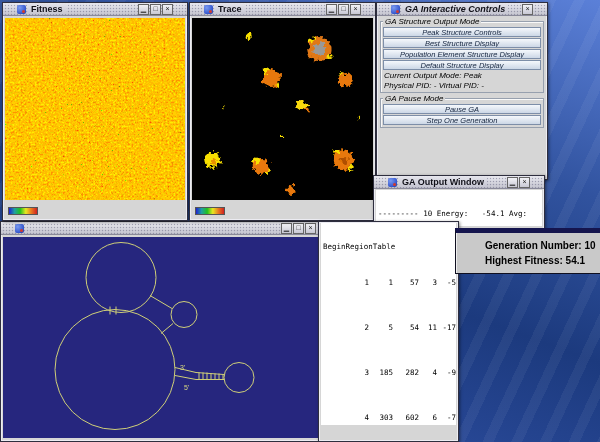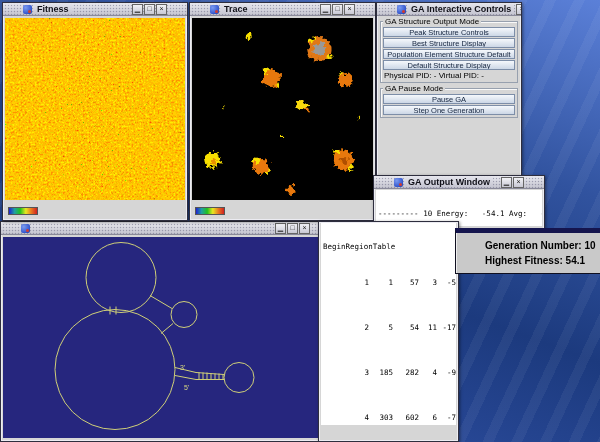--- a/index.html
+++ b/index.html
@@ -8,21 +8,21 @@
 
   .desktop { position:relative; width:600px; height:442px; overflow:hidden;
     background:
       repeating-linear-gradient(115deg, rgba(255,255,255,0.05) 0 10px, transparent 10px 26px),
       linear-gradient(200deg, #5b80d8 0%, #31539f 30%, #1c3a7e 55%, #2a4a9a 80%, #3c5fb4 100%);
   }
 
   .window { position:absolute; background:#d6d6d6; border:1px solid #2e2e3e;
     box-shadow: inset 0 0 0 1px #ececf2, 1px 1px 3px rgba(0,0,0,.45); overflow:hidden; }
 
-  .titlebar { height:13px; display:flex; align-items:center; gap:2px; padding:0 20px;
+  .titlebar { height:13px; display:flex; align-items:center; gap:2px; padding:0 14px;
     background-image:
       radial-gradient(circle at 1px 1px, rgba(255,255,255,.85) 20%, transparent 26%),
       radial-gradient(circle at 2.5px 2.5px, rgba(105,105,130,.5) 20%, transparent 26%),
       linear-gradient(#e4e4ec, #bcbcc8);
     background-size: 3px 3px, 3px 3px, 100% 100%;
     border-bottom:1px solid #8a8a9a; position:relative; }
   .titlebar .title { font-size:9px; font-weight:bold; color:#101018; white-space:nowrap;
     padding:0 3px; background:linear-gradient(#e2e2ea,#c6c6d2); }
   .java-icon { width:9px; height:9px; flex:0 0 auto; border-radius:2px; position:relative;
     background:radial-gradient(circle at 30% 30%, #7a9af0, #3355cc 70%, #1c3a99); }
@@ -70,21 +70,21 @@
   
   .status-panel { position:absolute; left:455px; top:228px; width:146px; height:46px;
     background:#c9c9c9; border:1px solid #101020; border-top:5px solid #15154e;
     padding:5px 0 0 29px; box-shadow:inset 1px 0 0 #eee; z-index:7; }
   .status-panel .sline { font-size:10px; font-weight:bold; color:#000; line-height:15px; white-space:nowrap; }
 
   
   #win-mpgafold  { left:0;   top:221px; width:331px; height:221px; z-index:1; }
   #win-fitness   { left:2px; top:2px;   width:186px; height:219px; z-index:2; }
   #win-trace     { left:189px; top:2px; width:187px; height:219px; z-index:2; }
-  #win-controls  { left:376px; top:2px; width:146px; height:178px; z-index:3; }
+  #win-controls  { left:376px; top:2px; width:172px; height:178px; z-index:3;font-style:italic; }
   #win-output    { left:373px; top:175px; width:172px; height:55px; z-index:4; }
   #win-gentable  { left:318px; top:221px; width:141px; height:221px; z-index:5; }
 </style>
 </head>
 <body>
 
 <div class="desktop">
 
   <div class="window" id="win-mpgafold">
     <div class="titlebar">
@@ -217,22 +217,23 @@
       <span class="winbtns">
         <span class="wbtn">×</span>
       </span>
     </div>
     <div class="ctl-body">
 
       <div class="section">
         <span class="section-label">GA Structure Output Mode</span>
         <div class="mbtn">Peak Structure Controls</div>
         <div class="mbtn">Best Structure Display</div>
-        <div class="mbtn">Population Element Structure Default</div>
+        <div class="mbtn">Population Element Structure Display</div>
         <div class="mbtn">Default Structure Display</div>
+        <div class="status-line">Current Output Mode: Peak</div>
         <div class="status-line">Physical PID: - Virtual PID: -</div>
       </div>
 
 
       <div class="section">
         <span class="section-label">GA Pause Mode</span>
         <div class="mbtn">Pause GA</div>
         <div class="mbtn">Step One Generation</div>
       </div>
 

